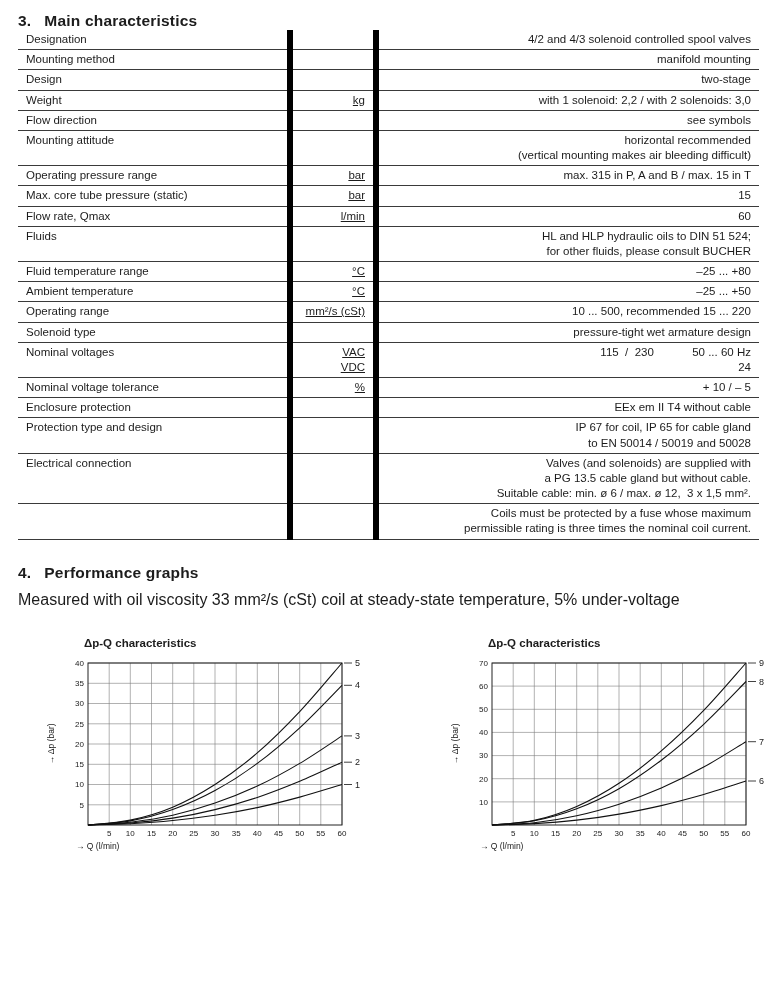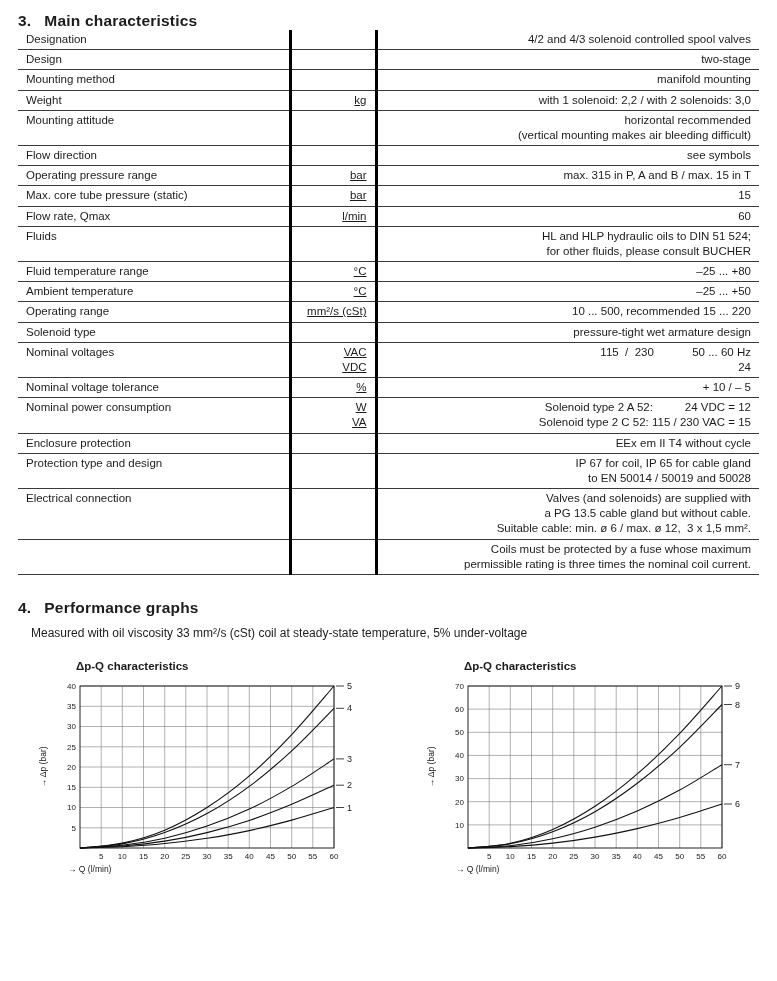--- a/index.html
+++ b/index.html
@@ -6,27 +6,27 @@
   body{
     width:777px;height:981px;overflow:hidden;
     font-family:"Liberation Sans","DejaVu Sans",sans-serif;
     color:#1c1c1c;-webkit-font-smoothing:antialiased;
   }
   .page{padding:12px 18px 0 18px;}
   .section-heading{display:flex;align-items:baseline;gap:13px;font-size:15.5px;font-weight:700;letter-spacing:.2px;margin:0;}
   .section-heading.h4{margin-top:24px;}
   .char-table{border-collapse:collapse;table-layout:fixed;width:741px;margin-top:0;font-size:11.5px;line-height:1.32;}
   .char-table td{padding:2px 8px;vertical-align:top;border-bottom:1px solid #3a3a3a;white-space:pre-wrap;}
-  .char-table td.c-unit,.char-table td.c-value{border-left:3px solid #000000;}
+  .char-table td.c-unit,.char-table td.c-value{border-left:6px solid #000000;}
   .char-table td.c-label{text-align:left;}
   .char-table td.c-unit{text-align:right;text-decoration:underline;}
   .char-table td.c-value{text-align:right;}
-  .note{margin:9px 0 0 13px;font-size:12px;}
+  .note{margin:9px 0 0 0;font-size:16px;}
   .charts-row{display:flex;gap:58px;padding-left:16px;margin-top:20px;}
-  .chart{margin:0;width:330px;}
+  .chart{margin:8px;width:330px;}
   .chart-title{font-size:11.5px;font-weight:700;margin:0 0 4px 42px;}
   .chart-svg{display:block;}
   .chart-svg text{font-family:"Liberation Sans","DejaVu Sans",sans-serif;fill:#1a1a1a;}
   .chart-svg .tick{font-size:8px;}
   .chart-svg .axis-label{font-size:8.5px;}
   .chart-svg .series-label{font-size:9px;}
 </style>
 </head>
 <body>
 
@@ -43,44 +43,44 @@
         <col style="width:86px">
         <col>
       </colgroup>
     <tbody>
       <tr>
           <td class="c-label">Designation</td>
           <td class="c-unit"></td>
           <td class="c-value">4/2 and 4/3 solenoid controlled spool valves</td>
         </tr>
       <tr>
+          <td class="c-label">Mounting method</td>
+          <td class="c-unit"></td>
+          <td class="c-value">manifold mounting</td>
+        </tr>
+      <tr>
           <td class="c-label">Design</td>
           <td class="c-unit"></td>
           <td class="c-value">two-stage</td>
-        </tr>
-      <tr>
-          <td class="c-label">Mounting method</td>
-          <td class="c-unit"></td>
-          <td class="c-value">manifold mounting</td>
         </tr>
       <tr>
           <td class="c-label">Weight</td>
           <td class="c-unit">kg</td>
           <td class="c-value">with 1 solenoid: 2,2 / with 2 solenoids: 3,0</td>
         </tr>
       <tr>
+          <td class="c-label">Flow direction</td>
+          <td class="c-unit"></td>
+          <td class="c-value">see symbols</td>
+        </tr>
+      <tr>
           <td class="c-label">Mounting attitude</td>
           <td class="c-unit"></td>
           <td class="c-value">horizontal recommended
 (vertical mounting makes air bleeding difficult)</td>
-        </tr>
-      <tr>
-          <td class="c-label">Flow direction</td>
-          <td class="c-unit"></td>
-          <td class="c-value">see symbols</td>
         </tr>
       <tr>
           <td class="c-label">Operating pressure range</td>
           <td class="c-unit">bar</td>
           <td class="c-value">max. 315 in P, A and B / max. 15 in T</td>
         </tr>
       <tr>
           <td class="c-label">Max. core tube pressure (static)</td>
           <td class="c-unit">bar</td>
           <td class="c-value">15</td>
@@ -122,30 +122,23 @@
 VDC</td>
           <td class="c-value">115  /  230            50 ... 60 Hz
 24</td>
         </tr>
       <tr>
           <td class="c-label">Nominal voltage tolerance</td>
           <td class="c-unit">%</td>
           <td class="c-value">+ 10 / – 5</td>
         </tr>
       <tr>
-          <td class="c-label">Nominal power consumption</td>
-          <td class="c-unit">W
-VA</td>
-          <td class="c-value">Solenoid type 2 A 52:          24 VDC = 12
-Solenoid type 2 C 52: 115 / 230 VAC = 15</td>
-        </tr>
-      <tr>
           <td class="c-label">Enclosure protection</td>
           <td class="c-unit"></td>
-          <td class="c-value">EEx em II T4 without cycle</td>
+          <td class="c-value">EEx em II T4 without cable</td>
         </tr>
       <tr>
           <td class="c-label">Protection type and design</td>
           <td class="c-unit"></td>
           <td class="c-value">IP 67 for coil, IP 65 for cable gland
 to EN 50014 / 50019 and 50028</td>
         </tr>
       <tr>
           <td class="c-label">Electrical connection</td>
           <td class="c-unit"></td>

